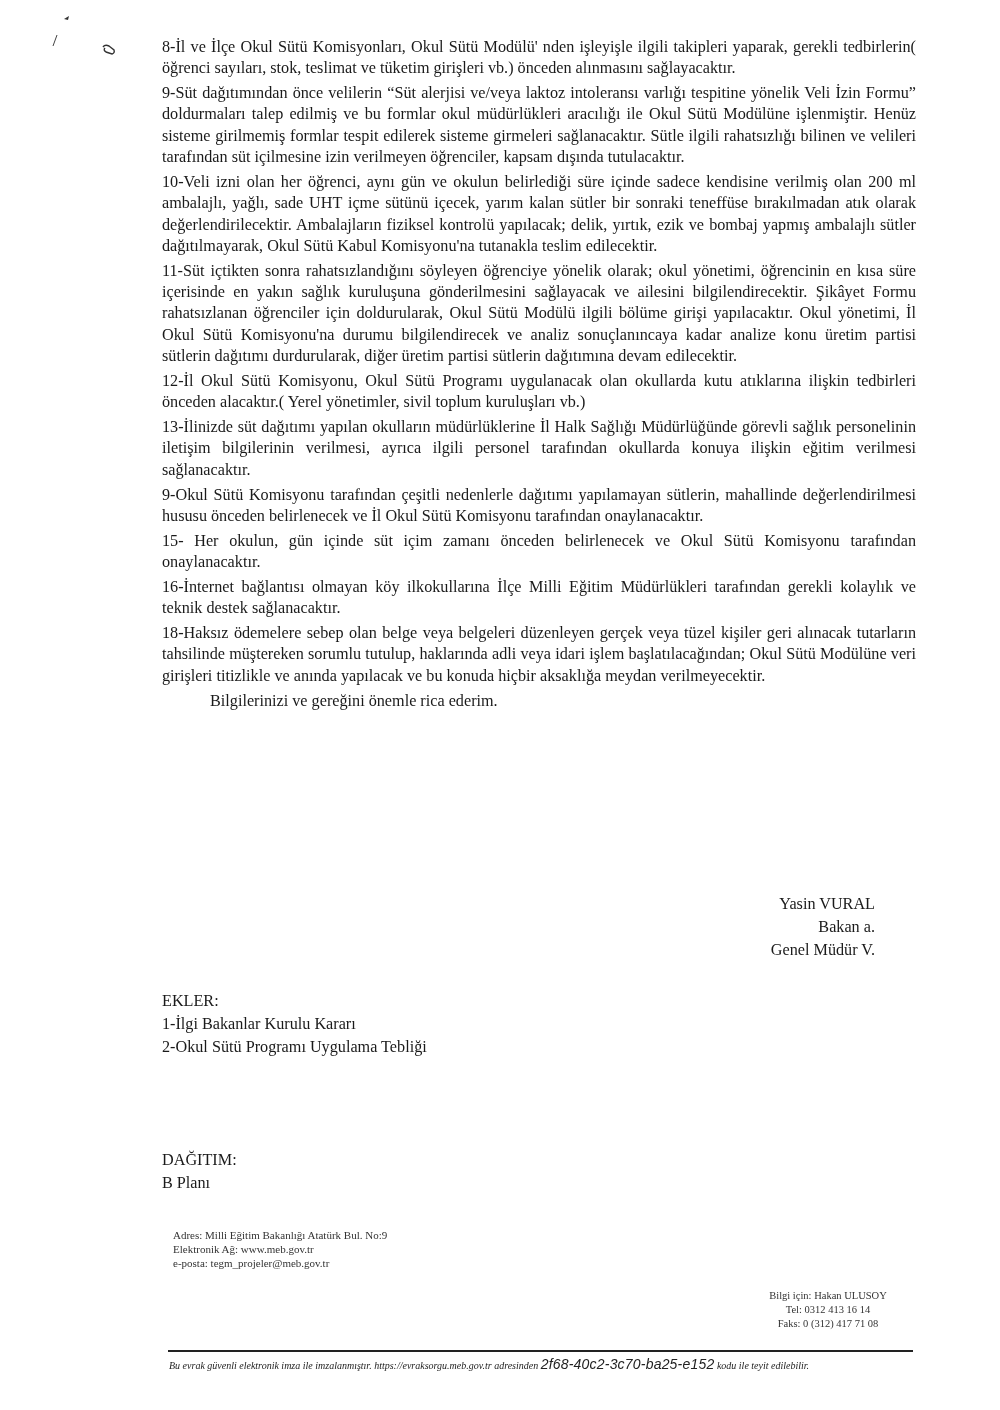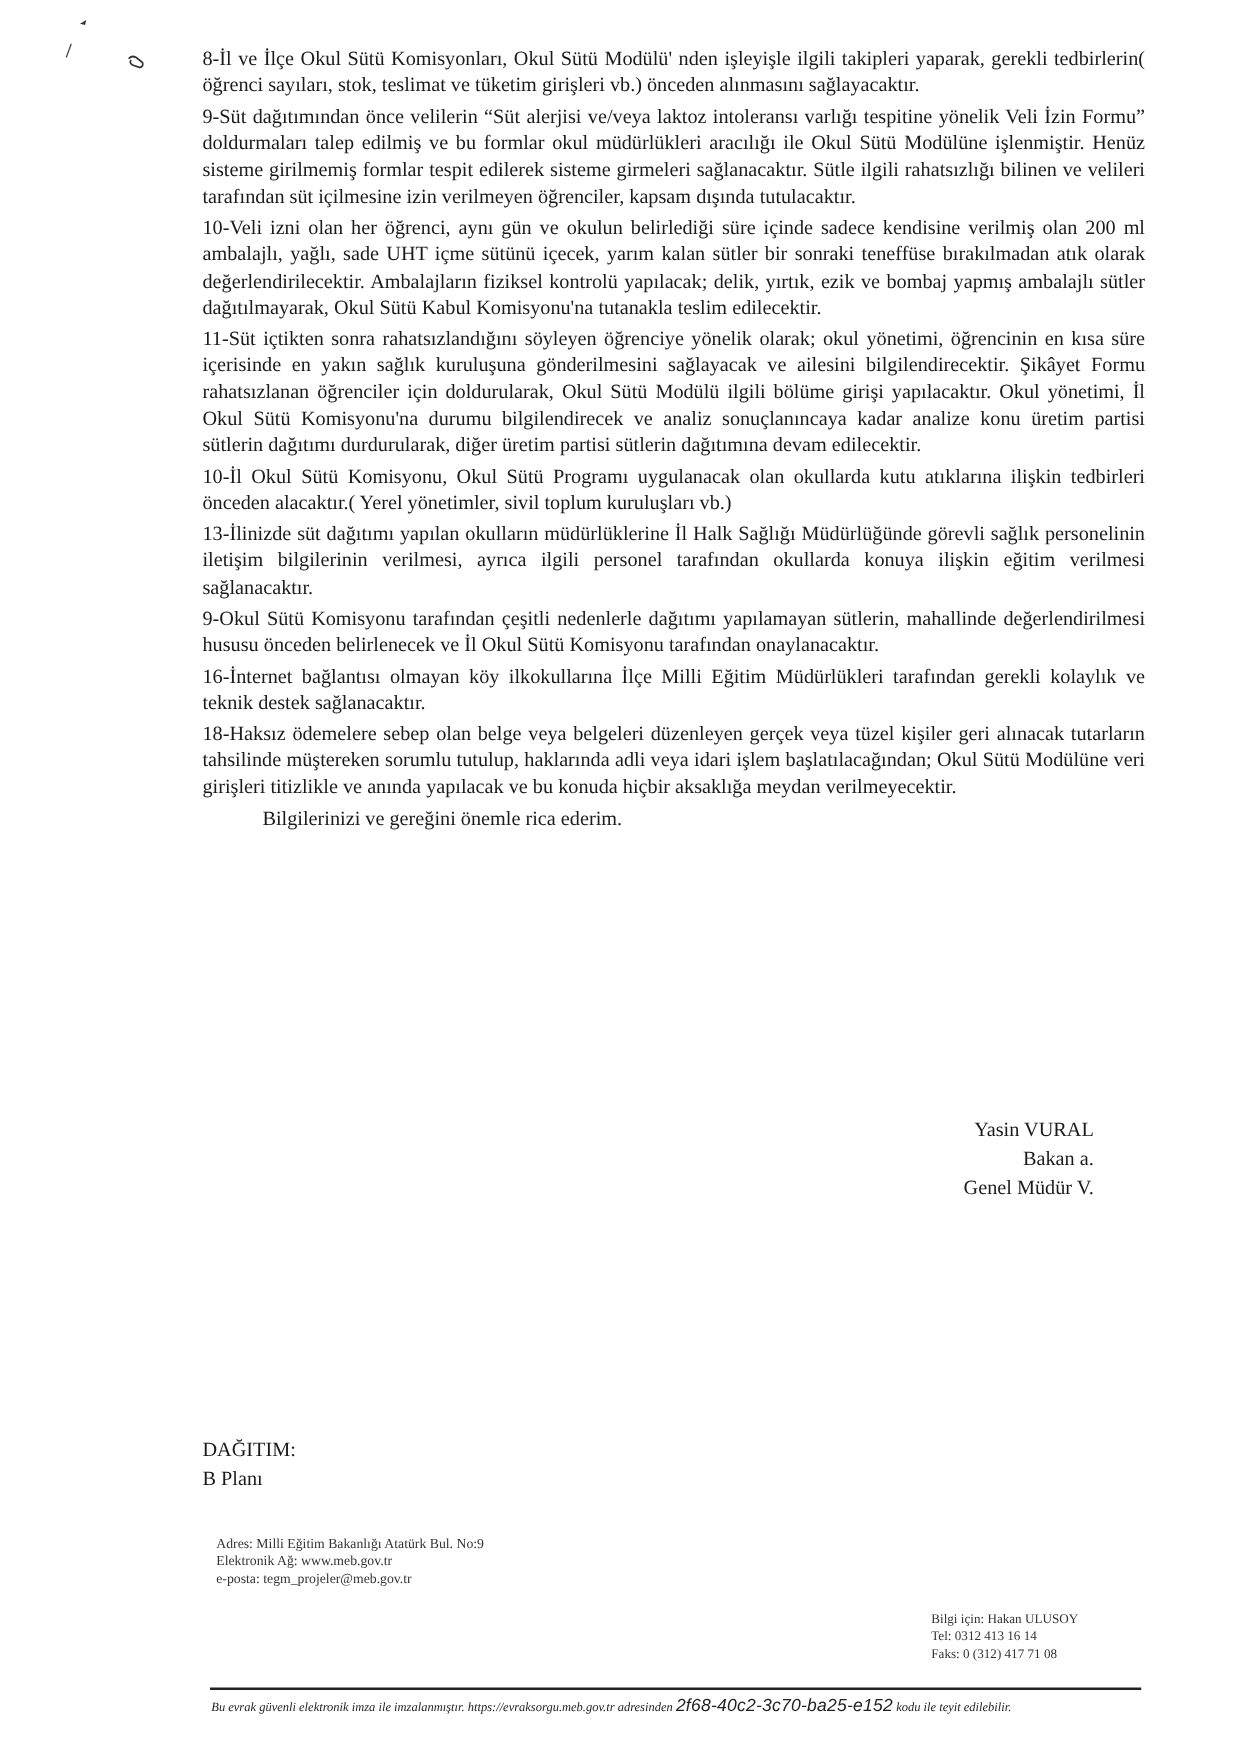--- a/index.html
+++ b/index.html
@@ -6,21 +6,21 @@
   body { width: 1000px; height: 1410px; position: relative; overflow: hidden;
          font-family: "Liberation Serif", "DejaVu Serif", serif; color: #1a1a1a; }
   .page { position: absolute; left: 0; top: 0; width: 1000px; height: 1410px; background: #fff; margin-left: 45px; }
   .body-text { position: absolute; left: 117px; top: 37px; width: 754px; font-size: 16.2px; line-height: 21.3px; }
   .para { margin: 0 0 3.6px 0; text-align: justify; }
   .para.closing { text-indent: 48px; margin-top: 4px; }
   .signature { position: absolute; left: 640px; top: 893px; width: 190px; text-align: right; font-size: 16.2px; line-height: 23px; }
   .attachments { position: absolute; left: 117px; top: 990px; font-size: 16.2px; line-height: 23px; }
   .distribution { position: absolute; left: 117px; top: 1149px; font-size: 16.2px; line-height: 23px; }
   .footer-left { position: absolute; left: 128px; top: 1228px; font-size: 11px; line-height: 14px; color: #333; }
-  .footer-right { position: absolute; left: 700px; top: 1289px; width: 166px; font-size: 10.5px; line-height: 14px; color: #333; text-align: left; }
+  .footer-right { position: absolute; left: 700px; top: 1289px; width: 166px; font-size: 10.5px; line-height: 14px; color: #333; text-align: center; }
   .footer-rule { position: absolute; left: 123px; top: 1350px; width: 745px; height: 0; border-top: 2px solid #222; }
   .verify-line { position: absolute; left: 124px; top: 1356px; width: 745px; font-size: 10px; white-space: nowrap; color: #222; font-style: italic; }
   .verify-code { font-family: "Liberation Sans", "DejaVu Sans", sans-serif; font-size: 14px; letter-spacing: 0.2px; }
   .mark { position: absolute; }
   .scan-edge { position: absolute; left: 990px; top: 45px; width: 2px; height: 30px; background: #c8c8c8; }
 </style>
 </head>
 <body>
 
 <div class="page">
@@ -34,34 +34,40 @@
   <svg class="mark" style="left:56px;top:43px" width="16" height="14">
       <path d="M2 4 Q4 1 8 3 L13 7 Q14 10 11 11 L5 9 Q2 7 4 5" fill="none" stroke="#333" stroke-width="1.4"></path>
     </svg>
   <div class="scan-edge"></div>
 
   <div class="body-text">
     <p class="para">8-İl ve İlçe Okul Sütü Komisyonları, Okul Sütü Modülü' nden işleyişle ilgili takipleri yaparak, gerekli tedbirlerin( öğrenci sayıları, stok, teslimat ve tüketim girişleri vb.) önceden alınmasını sağlayacaktır.</p>
     <p class="para">9-Süt dağıtımından önce velilerin “Süt alerjisi ve/veya laktoz intoleransı varlığı tespitine yönelik Veli İzin Formu” doldurmaları talep edilmiş ve bu formlar okul müdürlükleri aracılığı ile Okul Sütü Modülüne işlenmiştir. Henüz sisteme girilmemiş formlar tespit edilerek sisteme girmeleri sağlanacaktır. Sütle ilgili rahatsızlığı bilinen ve velileri tarafından süt içilmesine izin verilmeyen öğrenciler, kapsam dışında tutulacaktır.</p>
     <p class="para">10-Veli izni olan her öğrenci, aynı gün ve okulun belirlediği süre içinde sadece kendisine verilmiş olan 200 ml ambalajlı, yağlı, sade UHT içme sütünü içecek, yarım kalan sütler bir sonraki teneffüse bırakılmadan atık olarak değerlendirilecektir. Ambalajların fiziksel kontrolü yapılacak; delik, yırtık, ezik ve bombaj yapmış ambalajlı sütler dağıtılmayarak, Okul Sütü Kabul Komisyonu'na tutanakla teslim edilecektir.</p>
     <p class="para">11-Süt içtikten sonra rahatsızlandığını söyleyen öğrenciye yönelik olarak; okul yönetimi, öğrencinin en kısa süre içerisinde en yakın sağlık kuruluşuna gönderilmesini sağlayacak ve ailesini bilgilendirecektir. Şikâyet Formu rahatsızlanan öğrenciler için doldurularak, Okul Sütü Modülü ilgili bölüme girişi yapılacaktır. Okul yönetimi, İl Okul Sütü Komisyonu'na durumu bilgilendirecek ve analiz sonuçlanıncaya kadar analize konu üretim partisi sütlerin dağıtımı durdurularak, diğer üretim partisi sütlerin dağıtımına devam edilecektir.</p>
-    <p class="para">10-İl Okul Sütü Komisyonu, Okul Sütü Programı uygulanacak olan okullarda kutu atıklarına ilişkin tedbirleri önceden alacaktır.( Yerel yönetimler, sivil toplum kuruluşları vb.)</p>
+    <p class="para">12-İl Okul Sütü Komisyonu, Okul Sütü Programı uygulanacak olan okullarda kutu atıklarına ilişkin tedbirleri önceden alacaktır.( Yerel yönetimler, sivil toplum kuruluşları vb.)</p>
     <p class="para">13-İlinizde süt dağıtımı yapılan okulların müdürlüklerine İl Halk Sağlığı Müdürlüğünde görevli sağlık personelinin iletişim bilgilerinin verilmesi, ayrıca ilgili personel tarafından okullarda konuya ilişkin eğitim verilmesi sağlanacaktır.</p>
     <p class="para">9-Okul Sütü Komisyonu tarafından çeşitli nedenlerle dağıtımı yapılamayan sütlerin, mahallinde değerlendirilmesi hususu önceden belirlenecek ve İl Okul Sütü Komisyonu tarafından onaylanacaktır.</p>
+    <p class="para">15- Her okulun, gün içinde süt içim zamanı önceden belirlenecek ve Okul Sütü Komisyonu tarafından onaylanacaktır.</p>
     <p class="para">16-İnternet bağlantısı olmayan köy ilkokullarına İlçe Milli Eğitim Müdürlükleri tarafından gerekli kolaylık ve teknik destek sağlanacaktır.</p>
     <p class="para">18-Haksız ödemelere sebep olan belge veya belgeleri düzenleyen gerçek veya tüzel kişiler geri alınacak tutarların tahsilinde müştereken sorumlu tutulup, haklarında adli veya idari işlem başlatılacağından; Okul Sütü Modülüne veri girişleri titizlikle ve anında yapılacak ve bu konuda hiçbir aksaklığa meydan verilmeyecektir.</p>
     <p class="para closing">Bilgilerinizi ve gereğini önemle rica ederim.</p>
   </div>
 
   <div class="signature">
     <div>Yasin VURAL</div>
     <div>Bakan a.</div>
     <div>Genel Müdür V.</div>
   </div>
 
+  <div class="attachments">
+    <div>EKLER:</div>
+    <div>1-İlgi Bakanlar Kurulu Kararı</div>
+    <div>2-Okul Sütü Programı Uygulama Tebliği</div>
+  </div>
 
   <div class="distribution">
     <div>DAĞITIM:</div>
     <div>B Planı</div>
   </div>
 
   <div class="footer-left">
     <div>Adres: Milli Eğitim Bakanlığı Atatürk Bul. No:9</div>
     <div>Elektronik Ağ: www.meb.gov.tr</div>
     <div>e-posta: tegm_projeler@meb.gov.tr</div>

